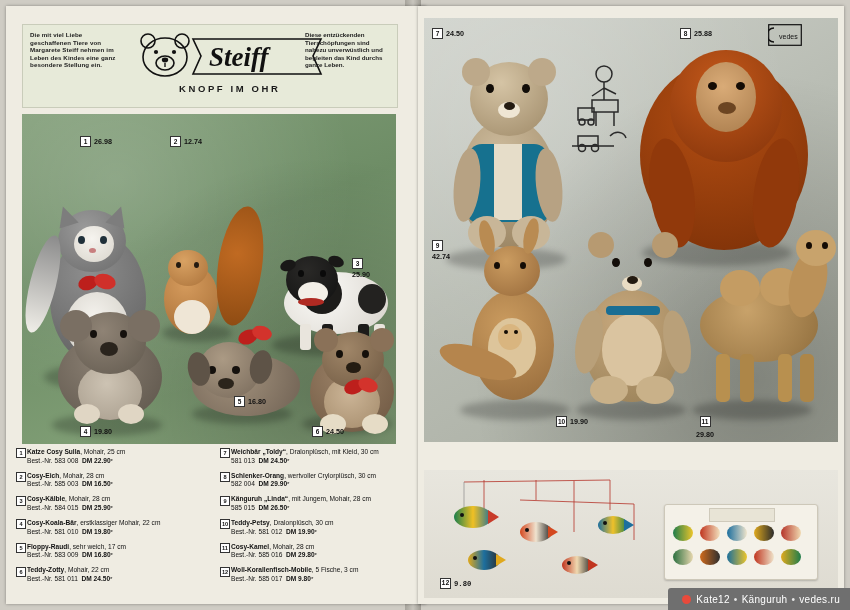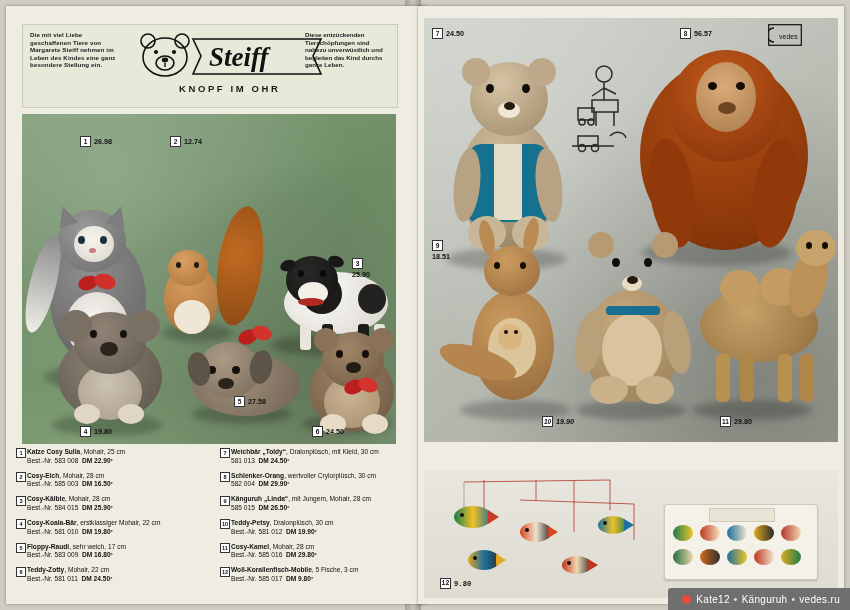--- a/index.html
+++ b/index.html
@@ -290,21 +290,21 @@
       <div class="tag" style="left:330px;top:144px;flex-direction:column;align-items:flex-start;gap:1px;">
         <span class="num">3</span>
         <span class="price">25.90</span>
       </div>
       <div class="tag" style="left:58px;top:312px;">
         <span class="num">4</span>
         <span class="price">19.80</span>
       </div>
       <div class="tag" style="left:212px;top:282px;">
         <span class="num">5</span>
-        <span class="price">27.58</span>
+        <span class="price">16.80</span>
       </div>
       <div class="tag" style="left:290px;top:312px;">
         <span class="num">6</span>
         <span class="price">24.50</span>
       </div>
     </div>
   </div>
 
   <div class="right-page"></div>
 
@@ -408,37 +408,37 @@
       <div style="position:absolute;left:354px;top:336px;width:14px;height:48px;background:#b8904f;border-radius:5px;"></div>
       <div style="position:absolute;left:376px;top:336px;width:14px;height:48px;background:#ad8648;border-radius:5px;"></div>
     </div>
 
     <div class="tag" style="left:8px;top:10px;">
       <span class="num">7</span>
       <span class="price">24.50</span>
     </div>
     <div class="tag" style="left:256px;top:10px;">
       <span class="num">8</span>
-      <span class="price">56.57</span>
+      <span class="price">25.88</span>
     </div>
 
     <svg style="position:absolute;left:344px;top:6px;width:34px;height:22px;" viewBox="0 0 34 22">
       <rect x="0.7" y="0.7" width="32.6" height="20.6" fill="none" stroke="#111" stroke-width="1.2"></rect>
       <path d="M6 4 a7 7 0 1 0 0 14" fill="none" stroke="#111" stroke-width="1.6"></path>
       <text x="11" y="15" font-family="Liberation Sans, sans-serif" font-size="7" fill="#111">vedes</text>
     </svg>
     <div class="tag" style="left:8px;top:222px;flex-direction:column;align-items:flex-start;gap:1px;">
       <span class="num">9</span>
-      <span class="price">18.51</span>
-    </div>
-    <div class="tag" style="left:118px;top:398px;font-style:italic;">
+      <span class="price">42.74</span>
+    </div>
+    <div class="tag" style="left:132px;top:398px;">
       <span class="num">10</span>
       <span class="price">19.90</span>
     </div>
-    <div class="tag" style="left:296px;top:398px;">
+    <div class="tag" style="left:272px;top:398px;flex-direction:column;">
       <span class="num">11</span>
       <span class="price">29.80</span>
     </div>
   </div>
 
   <div class="photo-r2">
 
     <svg style="position:absolute;left:0;top:0;width:414px;height:128px;" viewBox="0 0 414 128">
       <g stroke="#b5342a" stroke-width="0.8" fill="none">
         <path d="M40 12 L186 10"></path>

